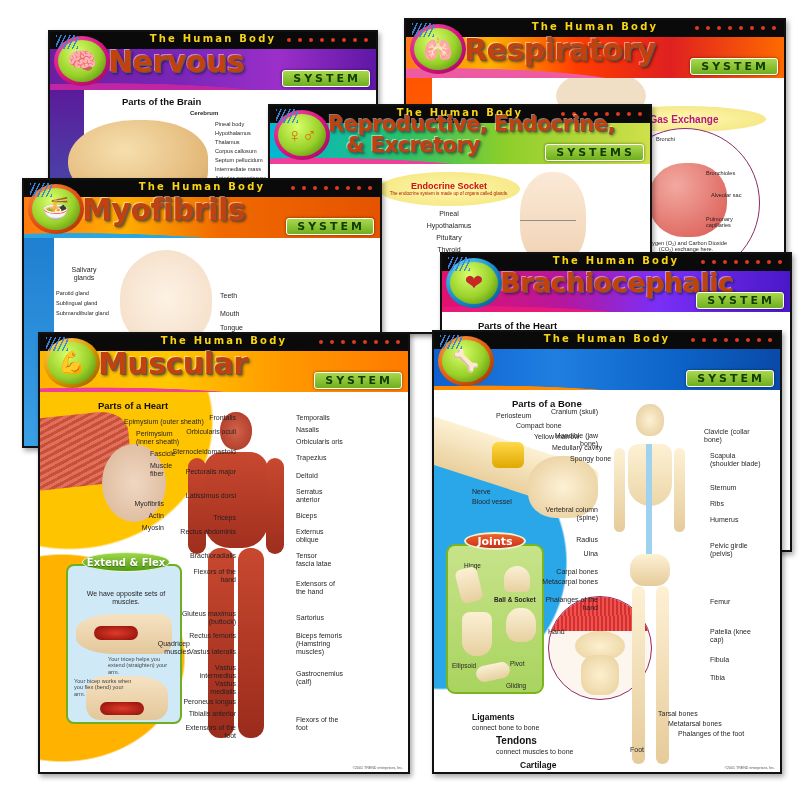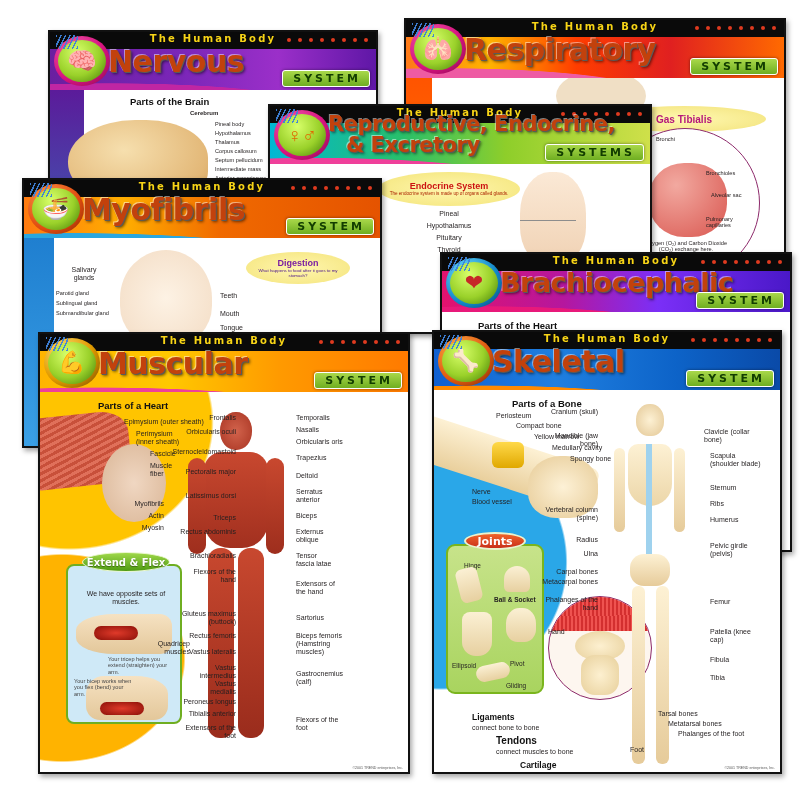--- a/index.html
+++ b/index.html
@@ -193,21 +193,21 @@
       <div class="medal">
         <div class="ring1"></div>
           <div class="ring2"></div>
         <div class="glyph" style="color:#9b7fd4;">🧠</div>
       </div>
       <div class="hatch"></div>
     </div>
     <div class="body-area">
       <div style="position:absolute;left:0;top:0;width:34px;height:100%;background:linear-gradient(#5b1b9a,#2f7fbf);"></div>
       <div class="brain-box" style="left:18px;top:30px;width:140px;height:86px;"></div>
-      <div class="sect-title" style="left:72px;top:6px;margin-left:8px;">Parts of the Brain</div>
+      <div class="sect-title" style="left:72px;top:6px;">Parts of the Brain</div>
       <div class="lbl" style="left:140px;top:20px;font-weight:bold;font-size:6px;">Cerebrum</div>
       <div class="lbl sm" style="left:165px;top:31px;">Pineal body</div>
       <div class="lbl sm" style="left:165px;top:40px;">Hypothalamus</div>
       <div class="lbl sm" style="left:165px;top:49px;">Thalamus</div>
       <div class="lbl sm" style="left:165px;top:58px;">Corpus callosum</div>
       <div class="lbl sm" style="left:165px;top:67px;">Septum pellucidum</div>
       <div class="lbl sm" style="left:165px;top:76px;">Intermediate mass</div>
       <div class="lbl sm" style="left:165px;top:85px;">Anterior commissure</div>
       <div class="lbl" style="left:250px;top:20px;">Right</div>
     </div>
@@ -235,21 +235,21 @@
           <div class="ring2"></div>
         <div class="glyph" style="color:#f4a3b6;">🫁</div>
       </div>
       <div class="hatch"></div>
     </div>
     <div class="body-area">
       <div style="position:absolute;left:0;top:0;width:26px;height:100%;background:linear-gradient(#ff5400,#ff8800);"></div>
       <div style="position:absolute;left:150px;top:-8px;width:90px;height:52px;border-radius:50%;background:#f0dfc5;"></div>
 
       <div class="ellipse-cap" style="left:196px;top:28px;width:164px;height:26px;background:radial-gradient(#fff8b0,#f2e27a);">
-        <span style="font-size:10px;font-weight:bold;color:#b5177a;">Gas Tibialis</span>
+        <span style="font-size:10px;font-weight:bold;color:#b5177a;">Gas Exchange</span>
       </div>
       <div class="circleZoom" style="left:204px;top:50px;width:150px;height:150px;background:#fff;">
         <div style="position:absolute;left:38px;top:34px;width:78px;height:74px;border-radius:45%;background:radial-gradient(circle at 35% 30%,#f2a9a0,#d9564f);"></div>
       </div>
       <div class="lbl sm" style="left:250px;top:58px;">Bronchi</div>
       <div class="lbl sm" style="left:300px;top:92px;">Bronchioles</div>
       <div class="lbl sm" style="left:305px;top:114px;">Alveolar sac</div>
       <div class="lbl sm" style="left:212px;top:128px;">Alveolar duct</div>
       <div class="lbl sm" style="left:300px;top:138px;width:46px;white-space:normal;">Pulmonary capillaries</div>
       <div class="lbl sm c" style="left:232px;top:162px;width:96px;white-space:normal;">Oxygen (O₂) and Carbon Dioxide (CO₂) exchange here.</div>
@@ -282,21 +282,21 @@
       <div class="sysbadge">SYSTEMS</div>
       <div class="medal">
         <div class="ring1"></div>
           <div class="ring2"></div>
         <div class="glyph" style="color:#e06a00;font-size:20px;">♀♂</div>
       </div>
       <div class="hatch"></div>
     </div>
     <div class="body-area">
       <div class="ellipse-cap" style="left:108px;top:8px;width:142px;height:34px;background:radial-gradient(#fff6ae,#f3e478);">
-        <span style="font-size:9px;font-weight:bold;color:#cc1111;">Endocrine System</span>
+        <span style="font-size:9px;font-weight:bold;color:#cc1111;">Endocrine Socket</span>
         <span style="font-size:4.6px;color:#aa2200;width:120px;line-height:1.15;">The endocrine system is made up of organs called glands.</span>
       </div>
       <div style="position:absolute;left:250px;top:8px;width:66px;height:92px;border-radius:45% 45% 40% 40%;background:linear-gradient(#fbe9d6,#f0d2b4);"></div>
       <div class="lbl c" style="left:112px;top:46px;width:134px;">Pineal</div>
       <div class="lbl c" style="left:112px;top:58px;width:134px;">Hypothalamus</div>
       <div class="lbl c" style="left:112px;top:70px;width:134px;">Pituitary</div>
       <div class="lbl c" style="left:112px;top:82px;width:134px;">Thyroid</div>
       <div class="leader" style="left:12px;top:50px;width:96px;"></div>
       <div class="leader" style="left:12px;top:62px;width:96px;"></div>
       <div class="leader" style="left:12px;top:74px;width:96px;"></div>
@@ -332,24 +332,20 @@
       <div style="position:absolute;left:0;top:0;width:30px;height:100%;background:linear-gradient(#1f7fd0,#3aa0e6);"></div>
       <div style="position:absolute;left:96px;top:12px;width:92px;height:96px;border-radius:50% 50% 42% 42%;background:radial-gradient(#fdf2e4,#f3dcc4);"></div>
       <div class="lbl c" style="left:38px;top:28px;width:44px;white-space:normal;">Salivary glands</div>
       <div class="lbl sm" style="left:32px;top:52px;">Parotid gland</div>
       <div class="lbl sm" style="left:32px;top:62px;">Sublingual gland</div>
       <div class="lbl sm" style="left:32px;top:72px;">Submandibular gland</div>
       <div class="lbl sm" style="left:32px;top:96px;">Esophagus</div>
       <div class="lbl" style="left:196px;top:54px;">Teeth</div>
       <div class="lbl" style="left:196px;top:72px;">Mouth</div>
       <div class="lbl" style="left:196px;top:86px;">Tongue</div>
-      <div class="ellipse-cap" style="left:222px;top:14px;width:104px;height:32px;background:radial-gradient(#fff6ae,#f4e47c);">
-        <span style="font-size:9px;font-weight:bold;color:#7b1fa2;">Digestion</span>
-        <span style="font-size:4.4px;color:#4a148c;width:88px;line-height:1.2;">What happens to food after it goes to my stomach?</span>
-      </div>
       <div class="lbl sm" style="left:236px;top:116px;">1. Juice in your stomach...</div>
     </div>
   </div>
 
   <div class="poster" id="p-cardio">
     <div class="hdr">
       <div class="blackbar"></div>
       <div class="thb">The Human Body</div>
       <div class="dots">
           <i></i>
@@ -498,21 +494,20 @@
           <i></i>
           <i></i>
           <i></i>
           <i></i>
           <i></i>
           <i></i>
           <i></i>
           <i></i>
         </div>
       <div class="swoosh"></div>
-      <div class="title">Skeletal</div>
       <div class="sysbadge">SYSTEM</div>
       <div class="medal">
         <div class="ring1" style="background:radial-gradient(ellipse at 35% 30%,#ffb14a,#e05a10 58%,#6b2200 100%);"></div>
         <div class="ring2"></div>
         <div class="glyph" style="color:#4a9fe0;font-size:22px;">🦴</div>
       </div>
       <div class="hatch"></div>
     </div>
     <div class="body-area">
       <div style="position:absolute;left:0;top:0;width:100%;height:100%;background:

